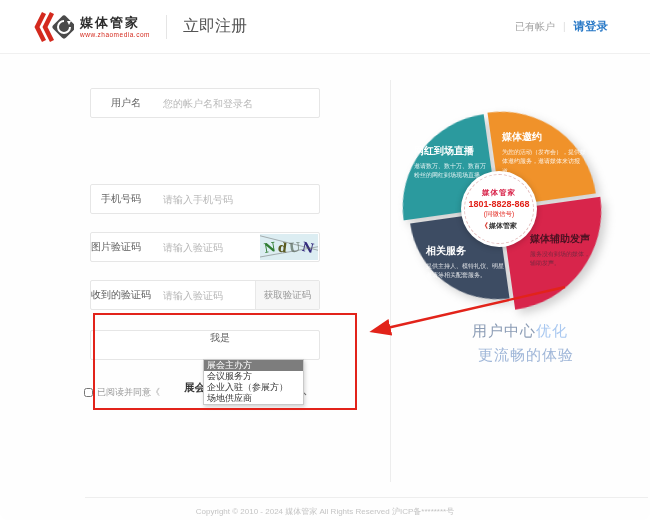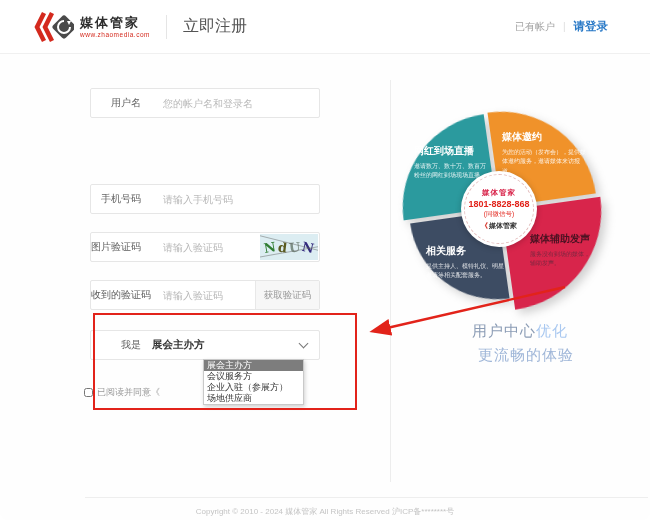--- a/index.html
+++ b/index.html
@@ -18,21 +18,21 @@
   .htitle{font-size:16px;color:#555;}
   .hright{margin-left:auto;display:flex;align-items:center;}
   .have{font-size:10px;color:#a0a0a0;}
   .hsep{color:#ddd;margin:0 8px;font-size:10px;}
   .login{font-size:11.5px;font-weight:bold;color:#2a7ac7;cursor:pointer;text-decoration:none;}
 
   
   .row{position:absolute;left:90px;width:230px;height:30px;background:#fff;
        border:1px solid #e6e6e6;border-radius:2px;display:flex;align-items:center;
        box-sizing:border-box;z-index:2;}
-  .r0{top:88px}.r1{top:136px}.r2{top:184px}.r3{top:232px}.r4{top:280px}.select-row{top:330px;cursor:pointer;}
+  .r0{top:88px}.r1{top:136px}.r2{top:184px}.r3{top:232px}.r4{top:280px}.select-row{top:330px;cursor:pointer;flex-direction:column;}
   .flabel{flex:0 0 50px;min-width:50px;text-align:right;font-size:10px;color:#606060;white-space:nowrap;}
   .finput{flex:1 1 auto;border:none;outline:none;margin-left:22px;font-size:10px;color:#333;
           min-width:0;background:transparent;font-family:inherit;padding:0;}
   .finput::placeholder{color:#b8b8b8;}
 
   .captcha{flex:0 0 58px;height:26px;background:#dcedf2;margin-right:1px;position:relative;
            display:flex;align-items:center;justify-content:center;gap:2px;
            font-family:"DejaVu Serif",serif;font-weight:bold;font-size:13px;cursor:pointer;overflow:hidden;}
   .cap0{color:#2f7d32;transform:rotate(-10deg);}
   .cap1{color:#5a5a20;transform:rotate(7deg);}

